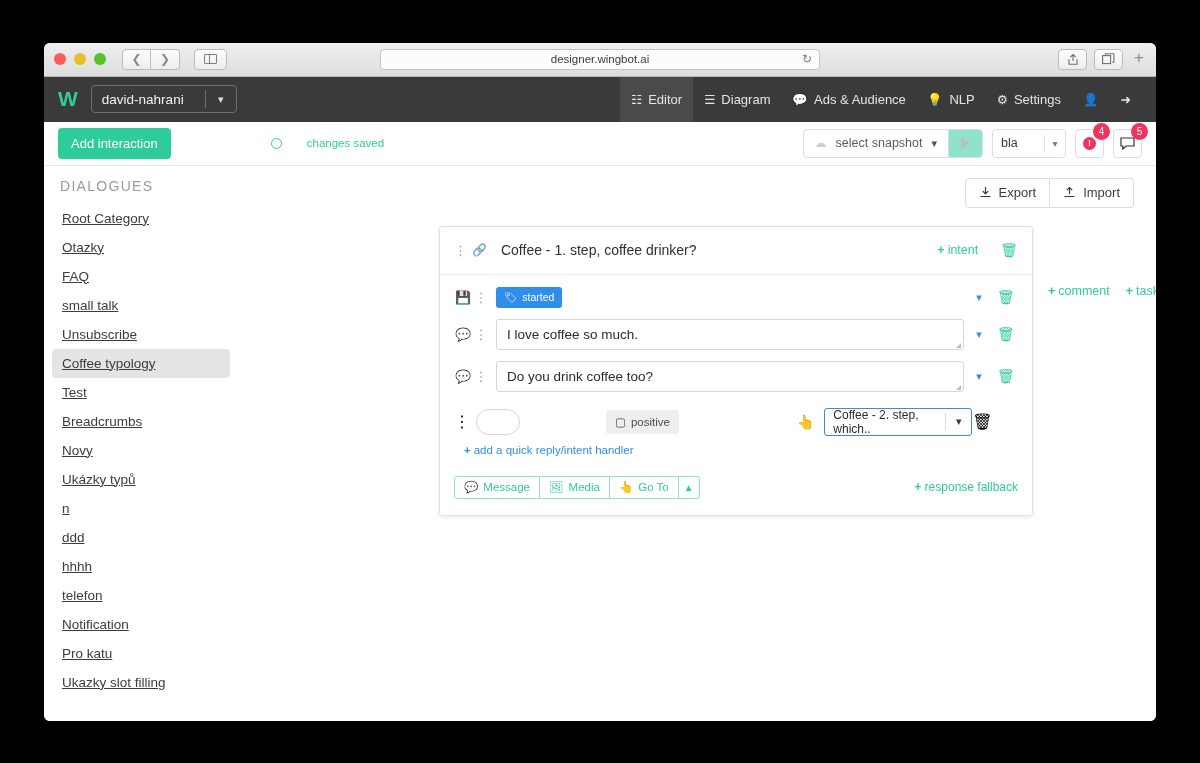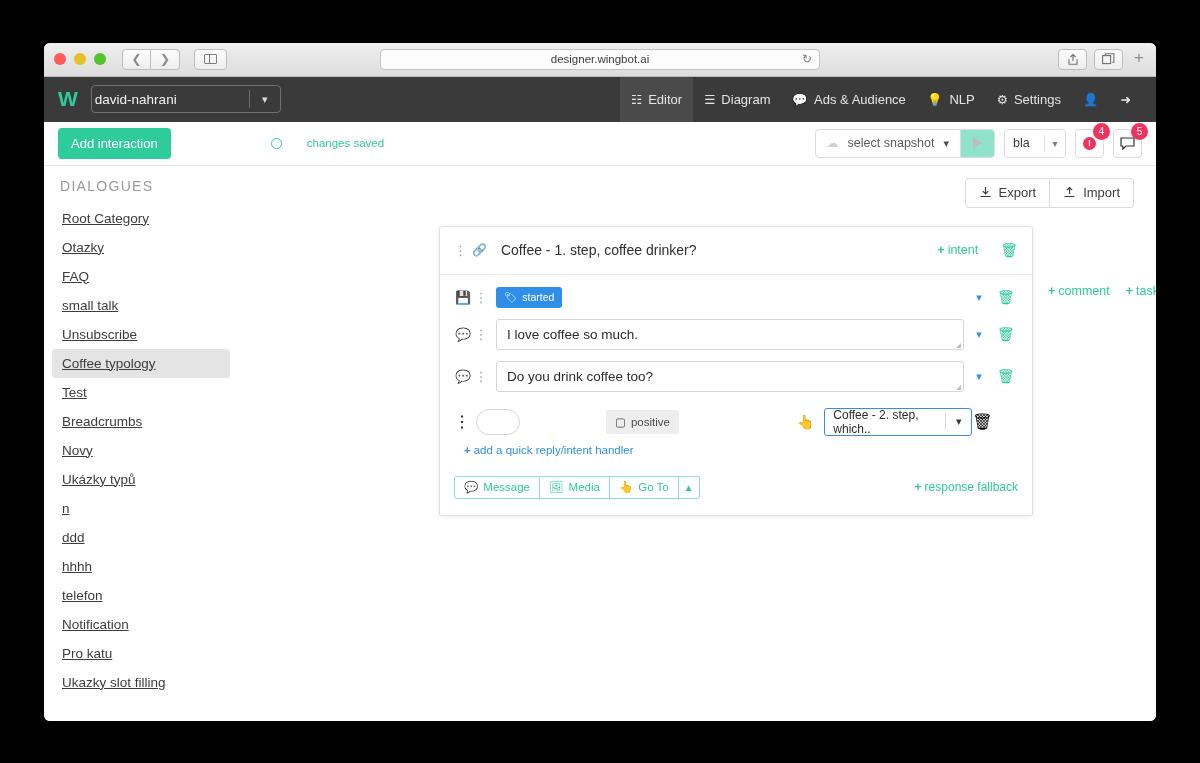--- a/index.html
+++ b/index.html
@@ -76,25 +76,25 @@
   .plusbtn { font-size: 17px; color: #8d8d8d; padding: 0 2px 2px 4px; }
 
   
   .appbar {
     height: 45px; background: #3a3a3a;
     display: flex; align-items: center; padding: 0 14px;
     flex: 0 0 45px; color: #e8e8e8;
   }
   .logo { color: #2ecc9b; font-size: 21px; font-weight: bold; letter-spacing: -1px; margin-right: 14px; }
   .project-select {
-    width: 190px; height: 28px;
+    width: 146px; height: 28px;
     border: 1px solid #707070; border-radius: 4px;
     display: flex; align-items: center;
     font-size: 13.5px; color: #f2f2f2;
-    padding-left: 3px;
+    padding-left: 10px;
   }
   .project-select .divider { margin-left: auto; width: 1px; height: 18px; background: #6e6e6e; }
   .project-select .chev { width: 30px; text-align: center; font-size: 11px; color: #dcdcdc; }
   .topnav { margin-left: auto; display: flex; align-items: center; height: 45px; }
   .navitem {
     display: flex; align-items: center; gap: 6px;
     height: 45px; padding: 0 11px;
     font-size: 13px; color: #e4e4e4;
   }
   .navitem.active { background: #4a4a4a; }
@@ -128,21 +128,21 @@
     width: 34px; height: 29px; background: #8fe3cc;
     display: flex; align-items: center; justify-content: center;
     border-left: 1px solid #dcdcdc;
   }
   .playbtn .tri {
     width: 0; height: 0;
     border-left: 9px solid #bdbdbd;
     border-top: 6px solid transparent; border-bottom: 6px solid transparent;
   }
   .blabox {
-    height: 29px; width: 62px;
+    height: 29px; width: 74px;
     border: 1px solid #dcdcdc; border-radius: 4px;
     display: flex; align-items: center;
     font-size: 12.5px; color: #3b3b3b;
     padding-left: 8px; background: #fff;
   }
   .blabox .sep { margin-left: auto; width: 1px; height: 17px; background: #e0e0e0; }
   .blabox .c { width: 20px; text-align: center; font-size: 10px; color: #7d7d7d; }
   .iconbtn {
     width: 29px; height: 29px; position: relative;
     border: 1px solid #dcdcdc; border-radius: 4px; background: #fff;

